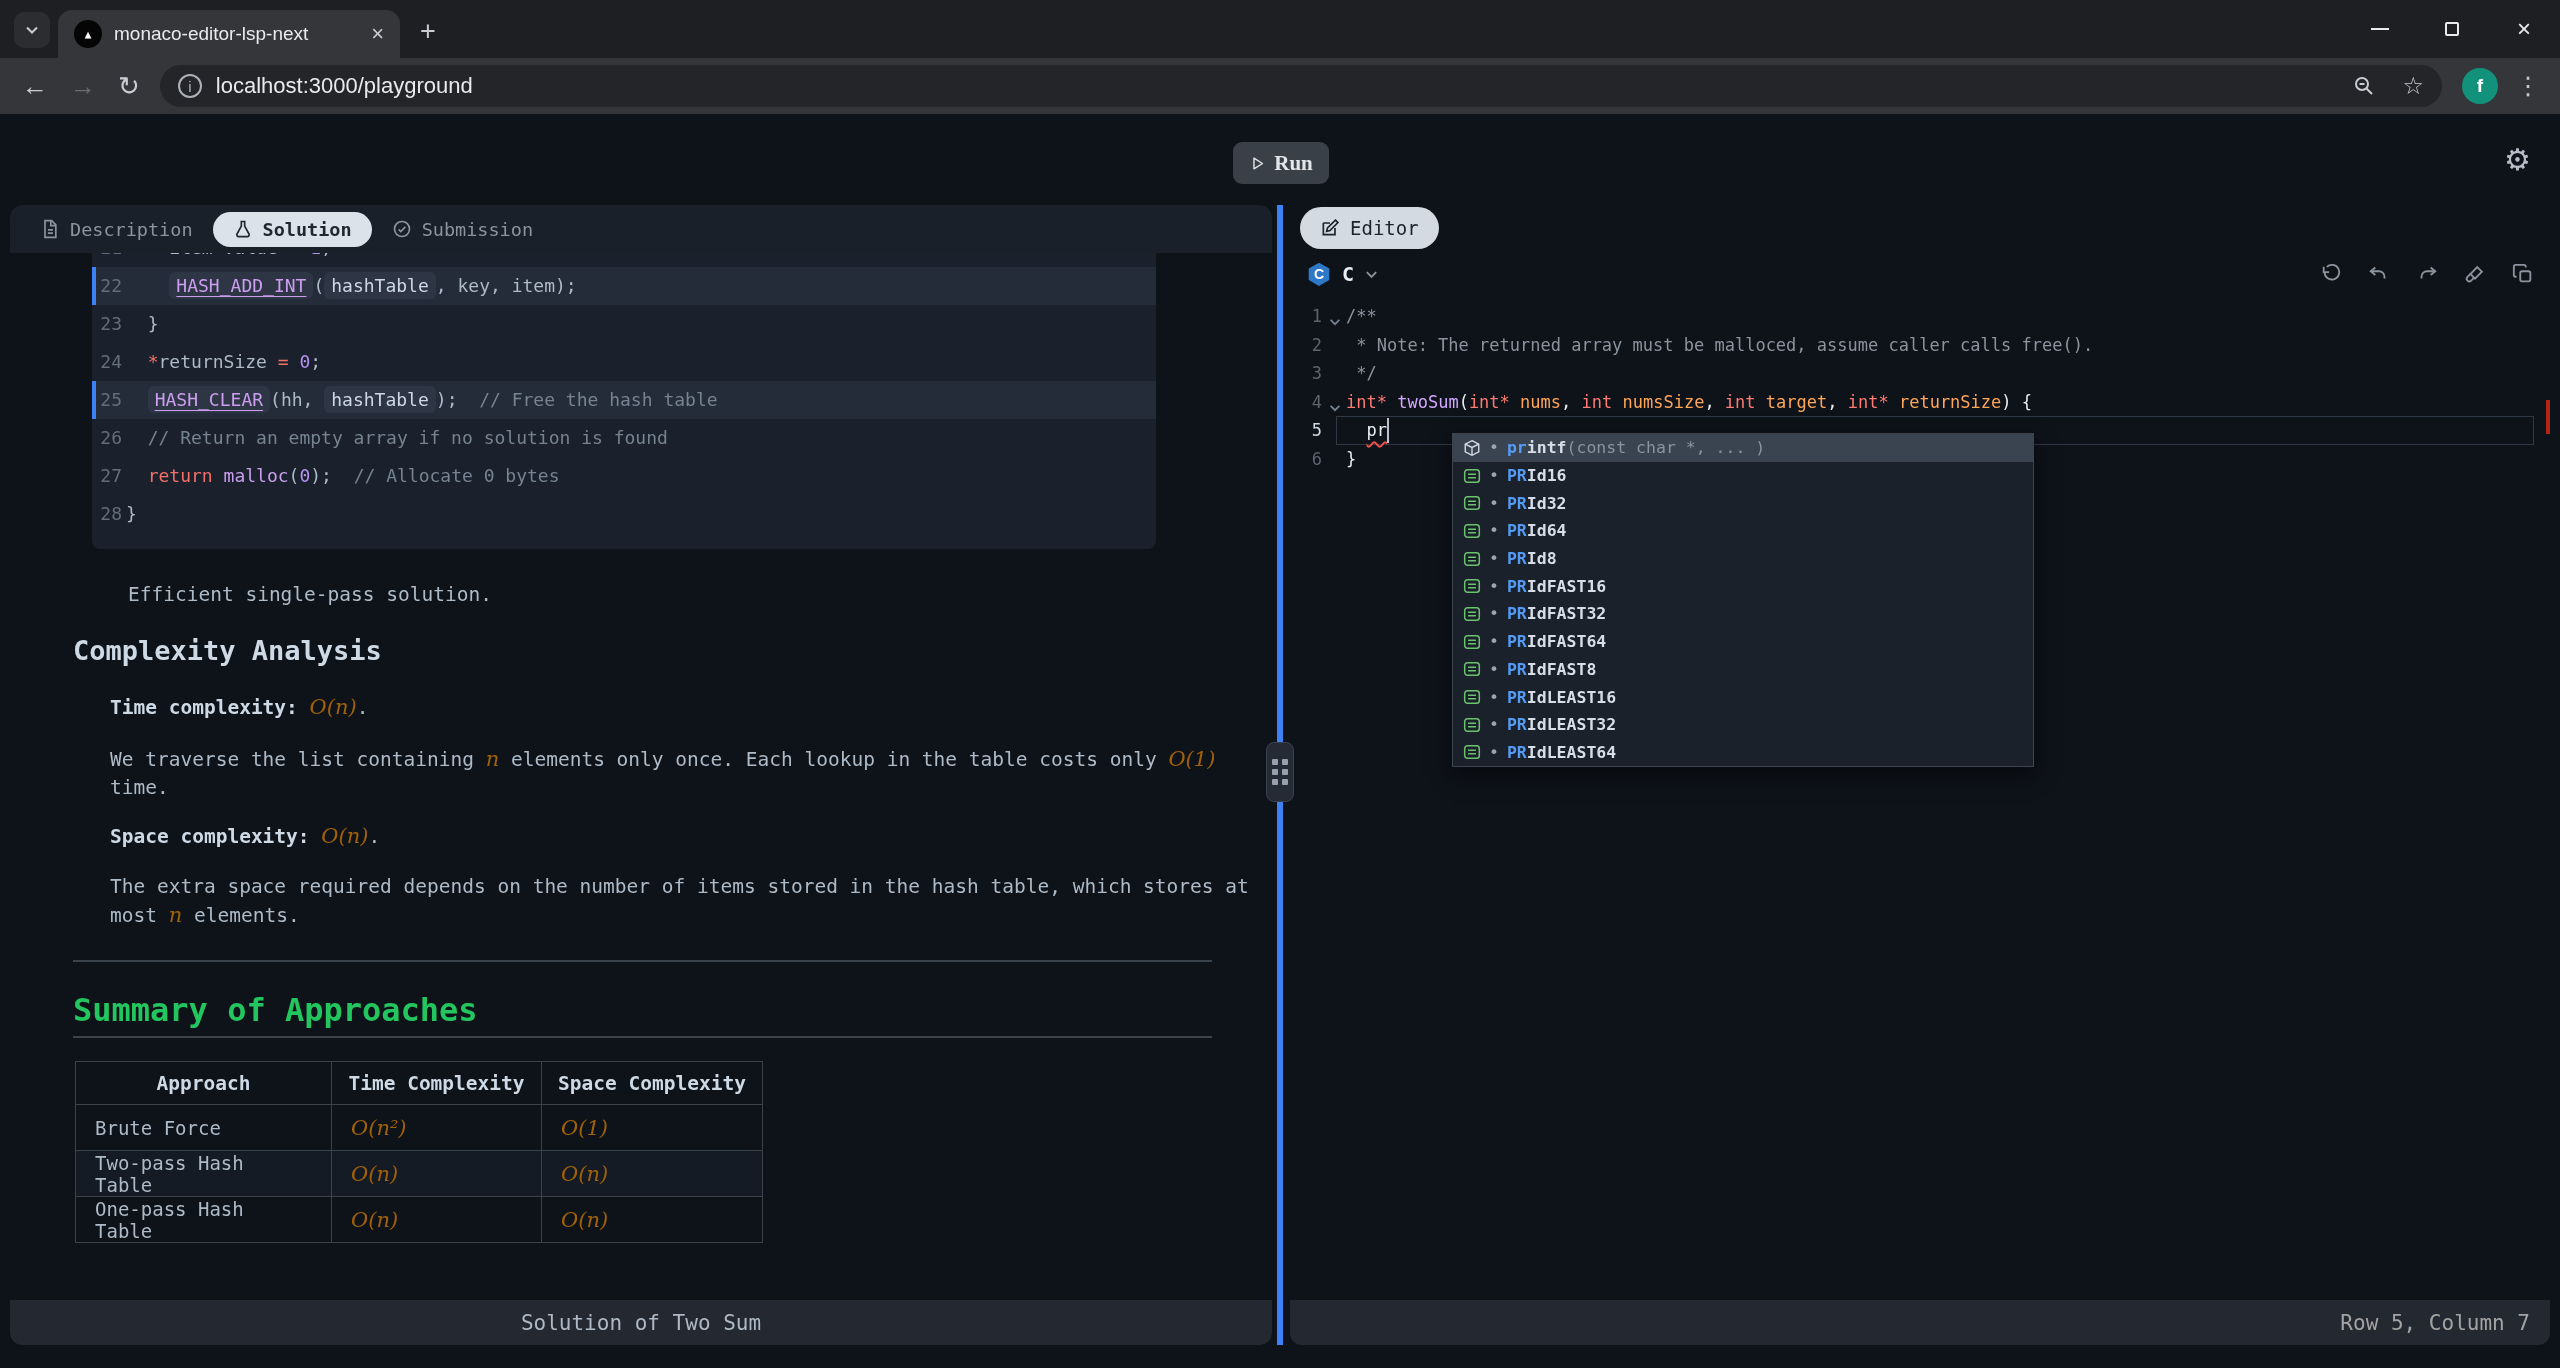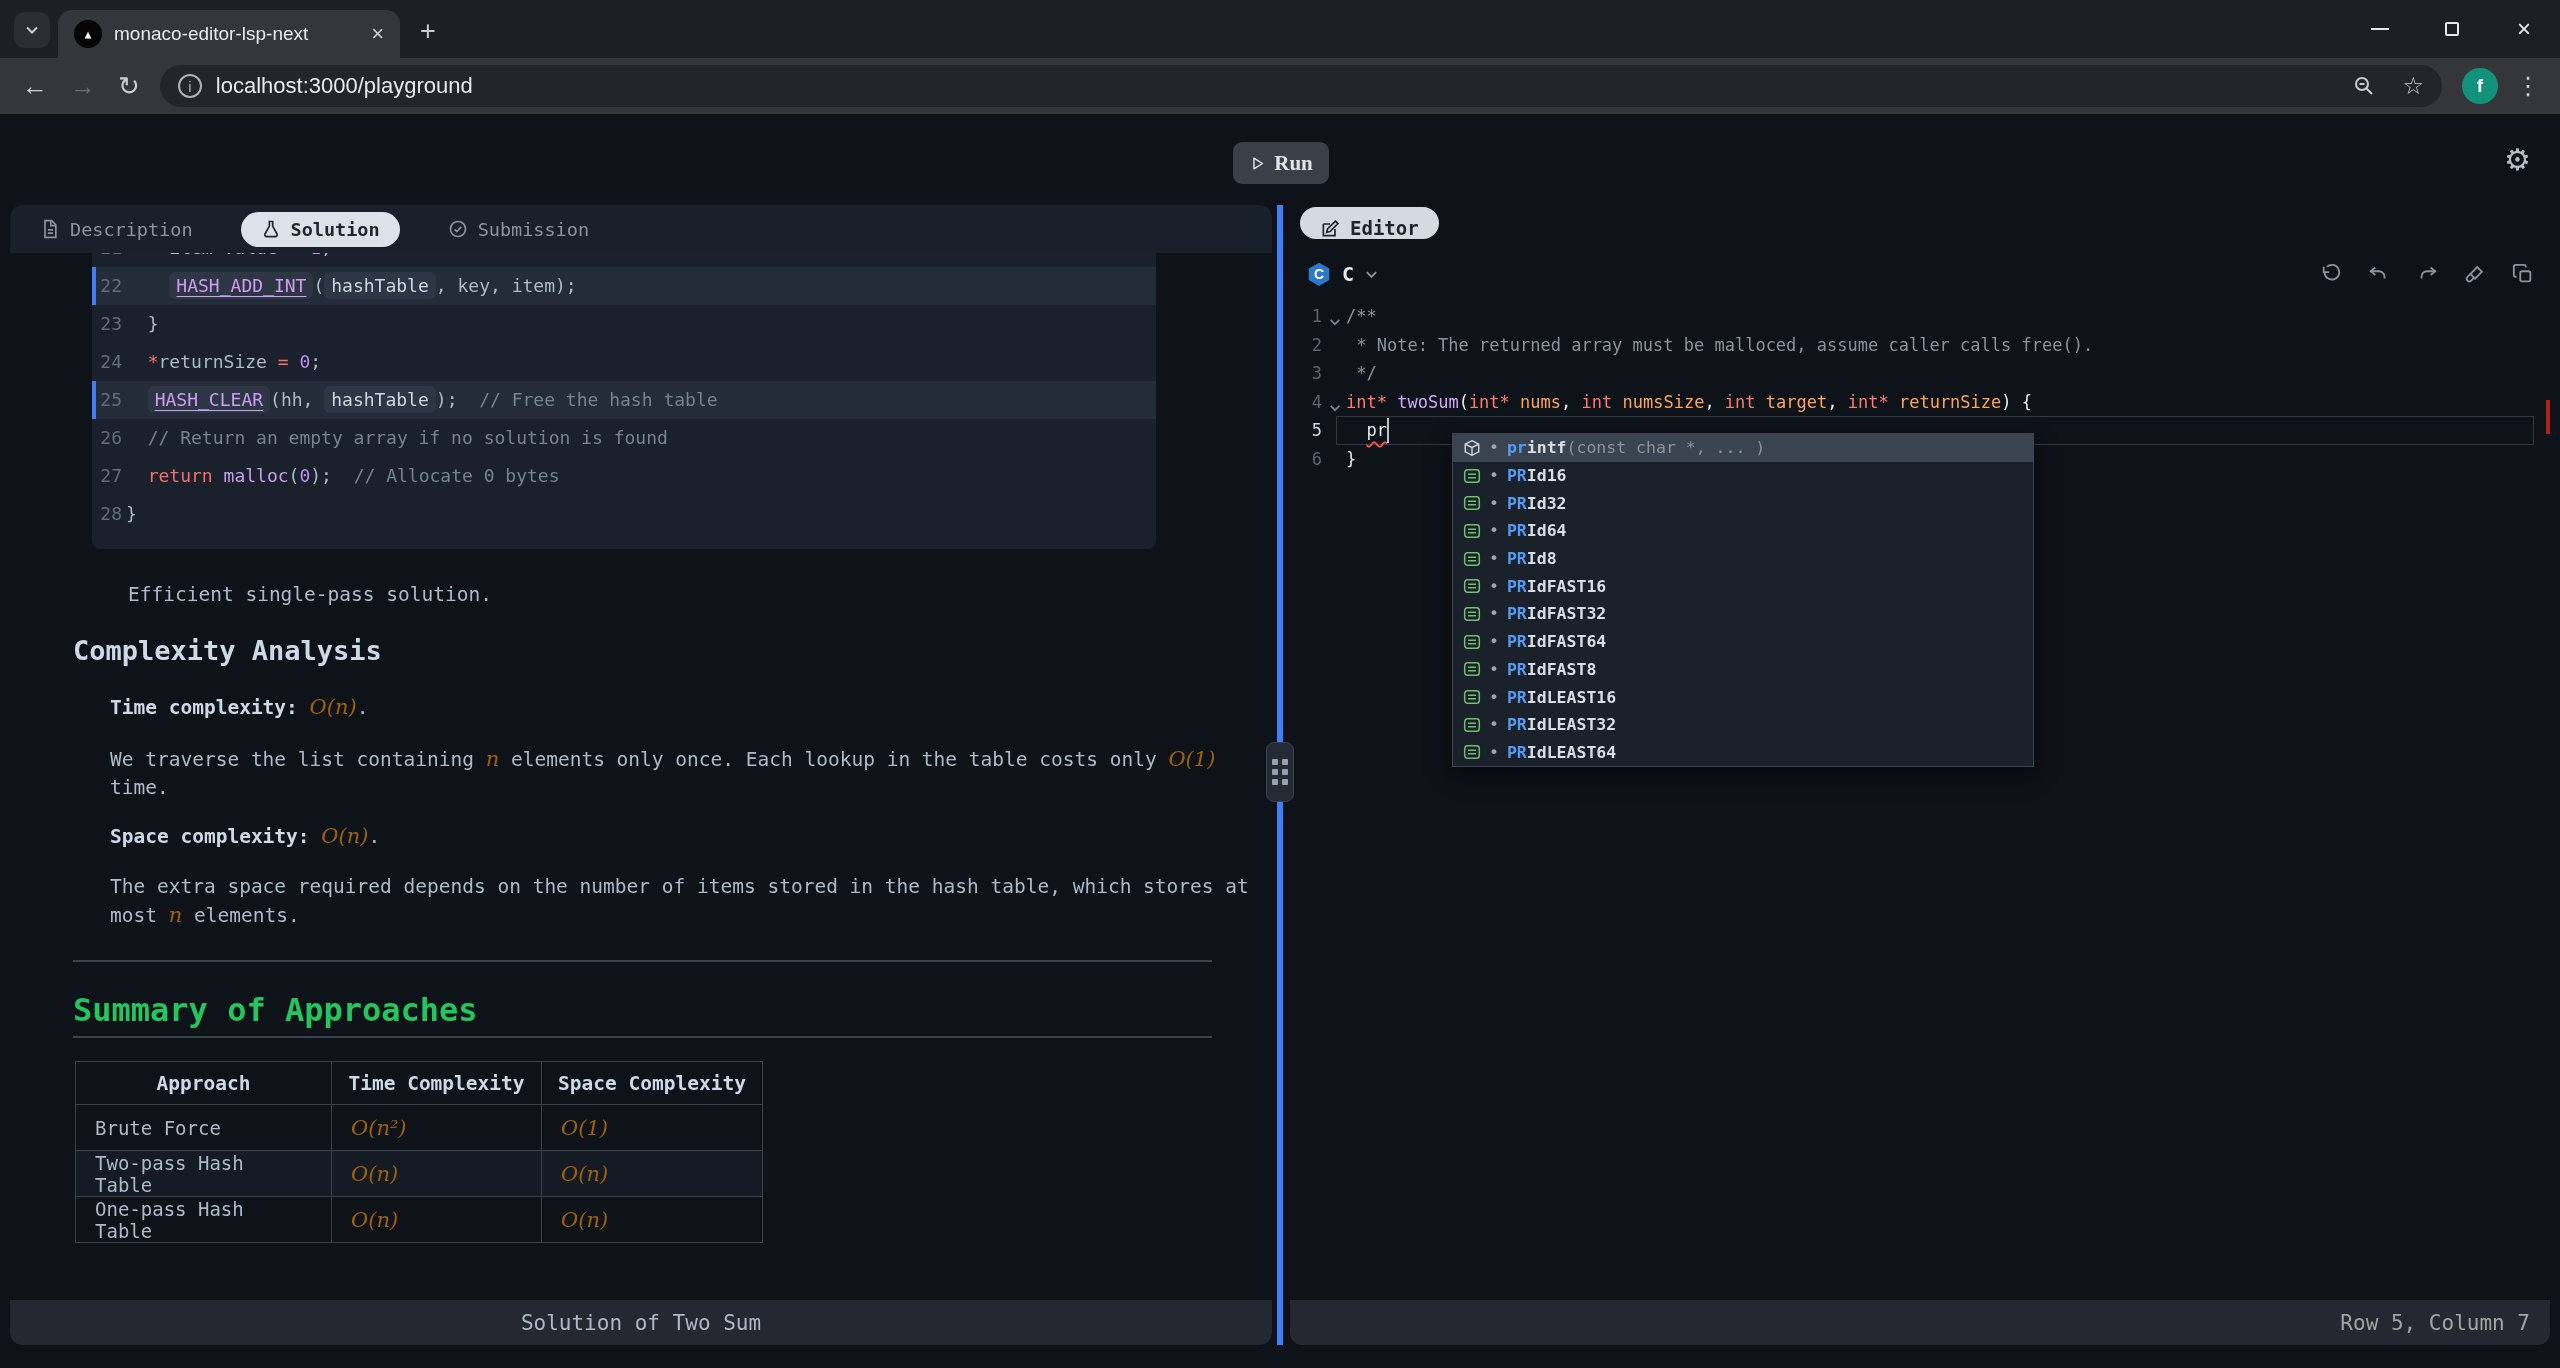--- a/index.html
+++ b/index.html
@@ -46,21 +46,21 @@
   .run-btn { position:absolute; left:1233px; top:142px; width:96px; height:42px; background:#3a4048;
              border-radius:9px; display:flex; align-items:center; justify-content:center; gap:8px;
              color:#e2e6eb; font-family:Liberation Serif, serif; font-size:21px; font-weight:600; }
   .gear { position:absolute; left:2504px; top:142px; font-size:30px; color:#b6bec7;
           font-family:"DejaVu Sans",sans-serif; }
 
   
   .lp { position:absolute; left:10px; top:205px; width:1262px; height:1140px; overflow:hidden;
         border-radius:12px; }
   .lp-header { position:absolute; left:0; top:0; right:0; height:48px; background:#1a202a; z-index:6;
-               display:flex; align-items:center; padding-left:30px; gap:48px; border-radius:12px 12px 0 0; }
+               display:flex; align-items:center; padding-left:30px; gap:20px; border-radius:12px 12px 0 0; }
   .lp-tab { display:flex; align-items:center; gap:10px; color:#8b949e; font-size:18.5px; }
   .lp-tab svg { width:20px; height:20px; }
   .lp-tab.active { background:#dbe2ea; color:#1f2730; border-radius:999px; padding:7px 20px; font-weight:bold; }
   .lp-body { position:absolute; left:0; top:0; right:0; bottom:45px; overflow:hidden; z-index:1; }
 
   .cb { position:absolute; left:82px; top:24px; width:1064px; background:#1a212c; border-radius:8px;
         padding-bottom:16px; }
   .cb-row { position:relative; height:38px; line-height:38px; font-size:18px; white-space:pre;
             padding-left:34px; color:#adbac7; }
   .cb-row.hl { background:#242c39; }
@@ -98,23 +98,23 @@
                border-radius:0 0 12px 12px; }
 
   .divider { position:absolute; left:1277px; top:205px; width:6px; height:1140px; background:#3c82f6; }
   .grip { position:absolute; left:1266px; top:742px; width:28px; height:60px; background:#242b35;
           border:1px solid #3a424e; border-radius:8px; display:grid; grid-template-columns:repeat(2,6px);
           grid-template-rows:repeat(3,6px); gap:4px; align-content:center; justify-content:center; z-index:3; }
   .grip i { background:#97a1ad; width:6px; height:6px; border-radius:1px; }
 
   
   .ed { position:absolute; left:1290px; top:205px; width:1260px; height:1140px; }
-  .ed-pill { position:absolute; left:10px; top:2px; height:32px; background:#d3dae1; color:#1c232b;
-             border-radius:999px; display:flex; align-items:flex-end; gap:10px; padding:0 20px;
-             font-size:19px; font-weight:bold; }
+  .ed-pill { position:absolute; left:10px; top:2px; height:42px; background:#d3dae1; color:#1c232b;
+             border-radius:999px; display:flex; align-items:center; gap:10px; padding:0 20px;
+             font-size:19px; font-weight:normal; }
   .ed-pill svg { width:20px; height:20px; }
   .ed-sub { position:absolute; left:0; top:46px; right:0; height:46px; display:flex; align-items:center; }
   .lang-c { margin-left:16px; display:flex; align-items:center; gap:10px; }
   .lang-label { color:#e6edf3; font-size:20px; font-weight:bold; }
   .lang-chev { color:#8b949e; display:flex; }
   .ed-tools { position:absolute; right:16px; top:0; height:46px; display:flex; align-items:center; gap:26px; }
   .ed-tools svg { width:22px; height:22px; color:#8b949e; }
 
   .ed-area { position:absolute; left:0; top:92px; right:0; bottom:45px; overflow:hidden; }
   .ed-row { position:absolute; left:0; right:0; height:29px; line-height:29px; font-size:17px; white-space:pre; }

